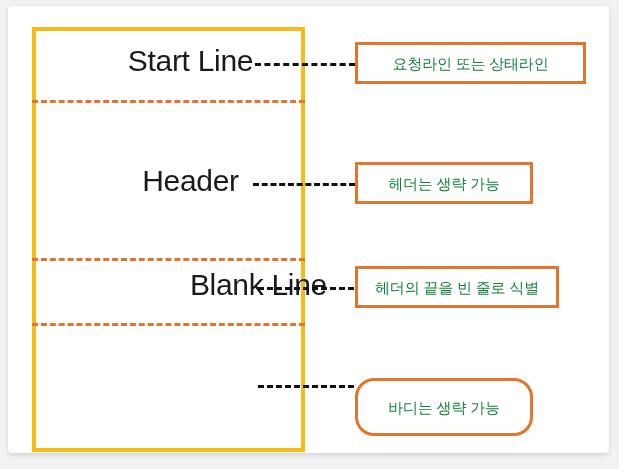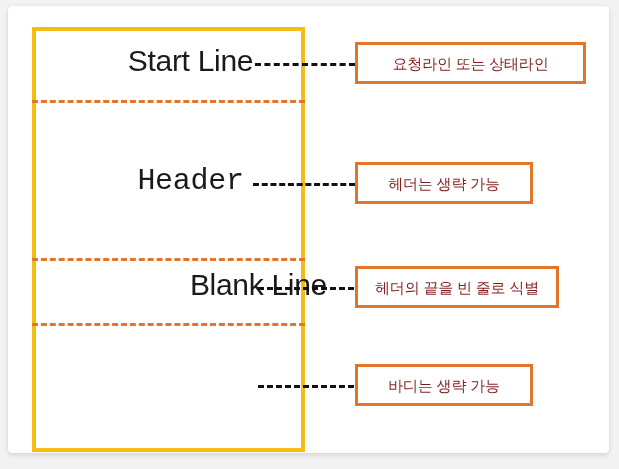--- a/index.html
+++ b/index.html
@@ -65,21 +65,21 @@
     left: 24px;
     width: 273px;
     text-align: center;
     color: #1a1a1a;
     font-weight: 400;
     letter-spacing: -0.3px;
     white-space: nowrap;
     margin-left: 22px;
   }
   .sl-start  { top: 38px;  font-size: 30px; }
-  .sl-header { top: 158px; font-size: 30px; font-family: Liberation Mono, monospace; }
+  .sl-header { top: 158px; font-size: 30px; }
   .sl-blank  { top: 262px; font-size: 30px; }
   .sl-body   { top: 360px; font-size: 30px; }
 
   
   .sl-start  { padding-right: 14px; }
   .sl-header { padding-right: 6px; }
   .sl-blank  { padding-right: 14px; text-align: right; }
   .sl-body   { padding-right: 20px; }
 
   
@@ -95,30 +95,30 @@
 
   
   .note {
     position: absolute;
     border: 3px solid #E2742B;
     background: #ffffff;
     box-sizing: border-box;
     display: flex;
     align-items: center;
     justify-content: center;
-    color: #7f1d1d;
+    color: #15803d;
     font-size: 15px;
     line-height: 1;
     white-space: nowrap;
     letter-spacing: -0.2px;
   }
   .note.n1 { left: 347px; top: 36px;  width: 231px; height: 42px; }
   .note.n2 { left: 347px; top: 156px; width: 178px; height: 42px; }
   .note.n3 { left: 347px; top: 260px; width: 204px; height: 42px; }
-  .note.n4 { left: 347px; top: 358px; width: 178px; height: 42px; }
+  .note.n4 { left: 347px; top: 372px; width: 178px; height: 58px; border-radius: 19px; }
 </style>
 </head>
 <body>
 
 <div id="page">
   <div class="card">
 
     <div class="msg-box"></div>
 
     <div class="divider d1"></div>

